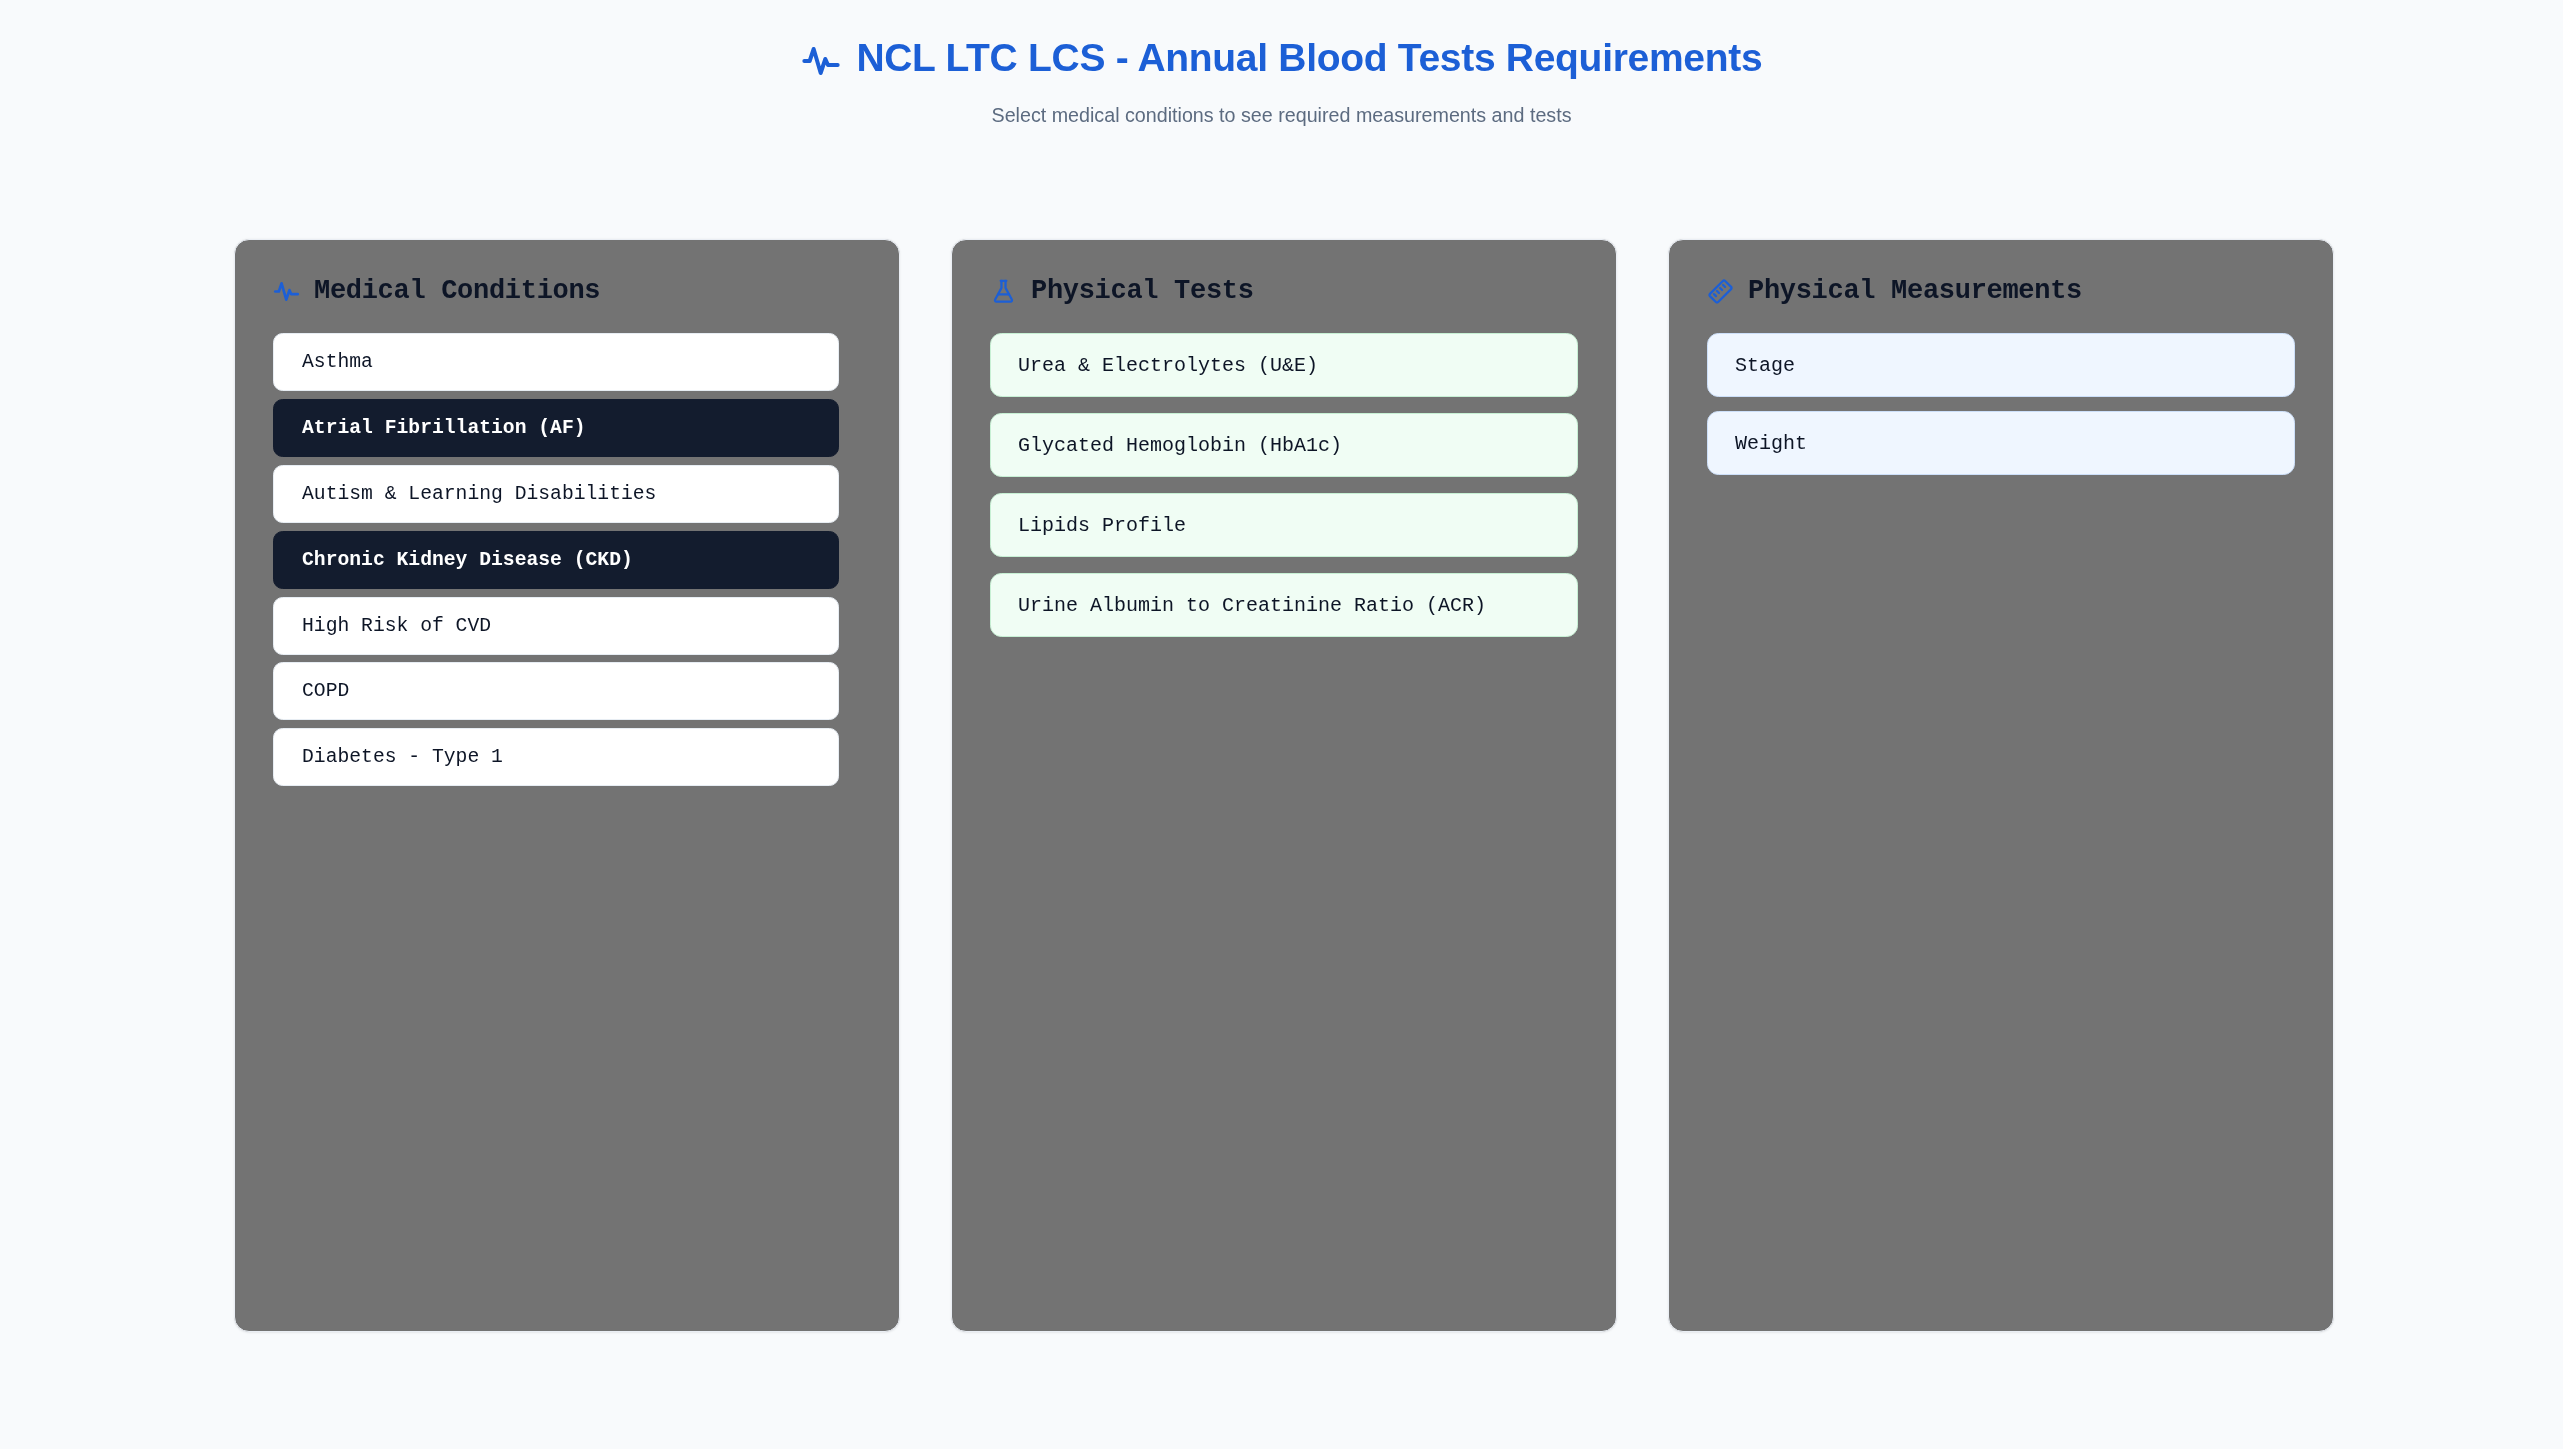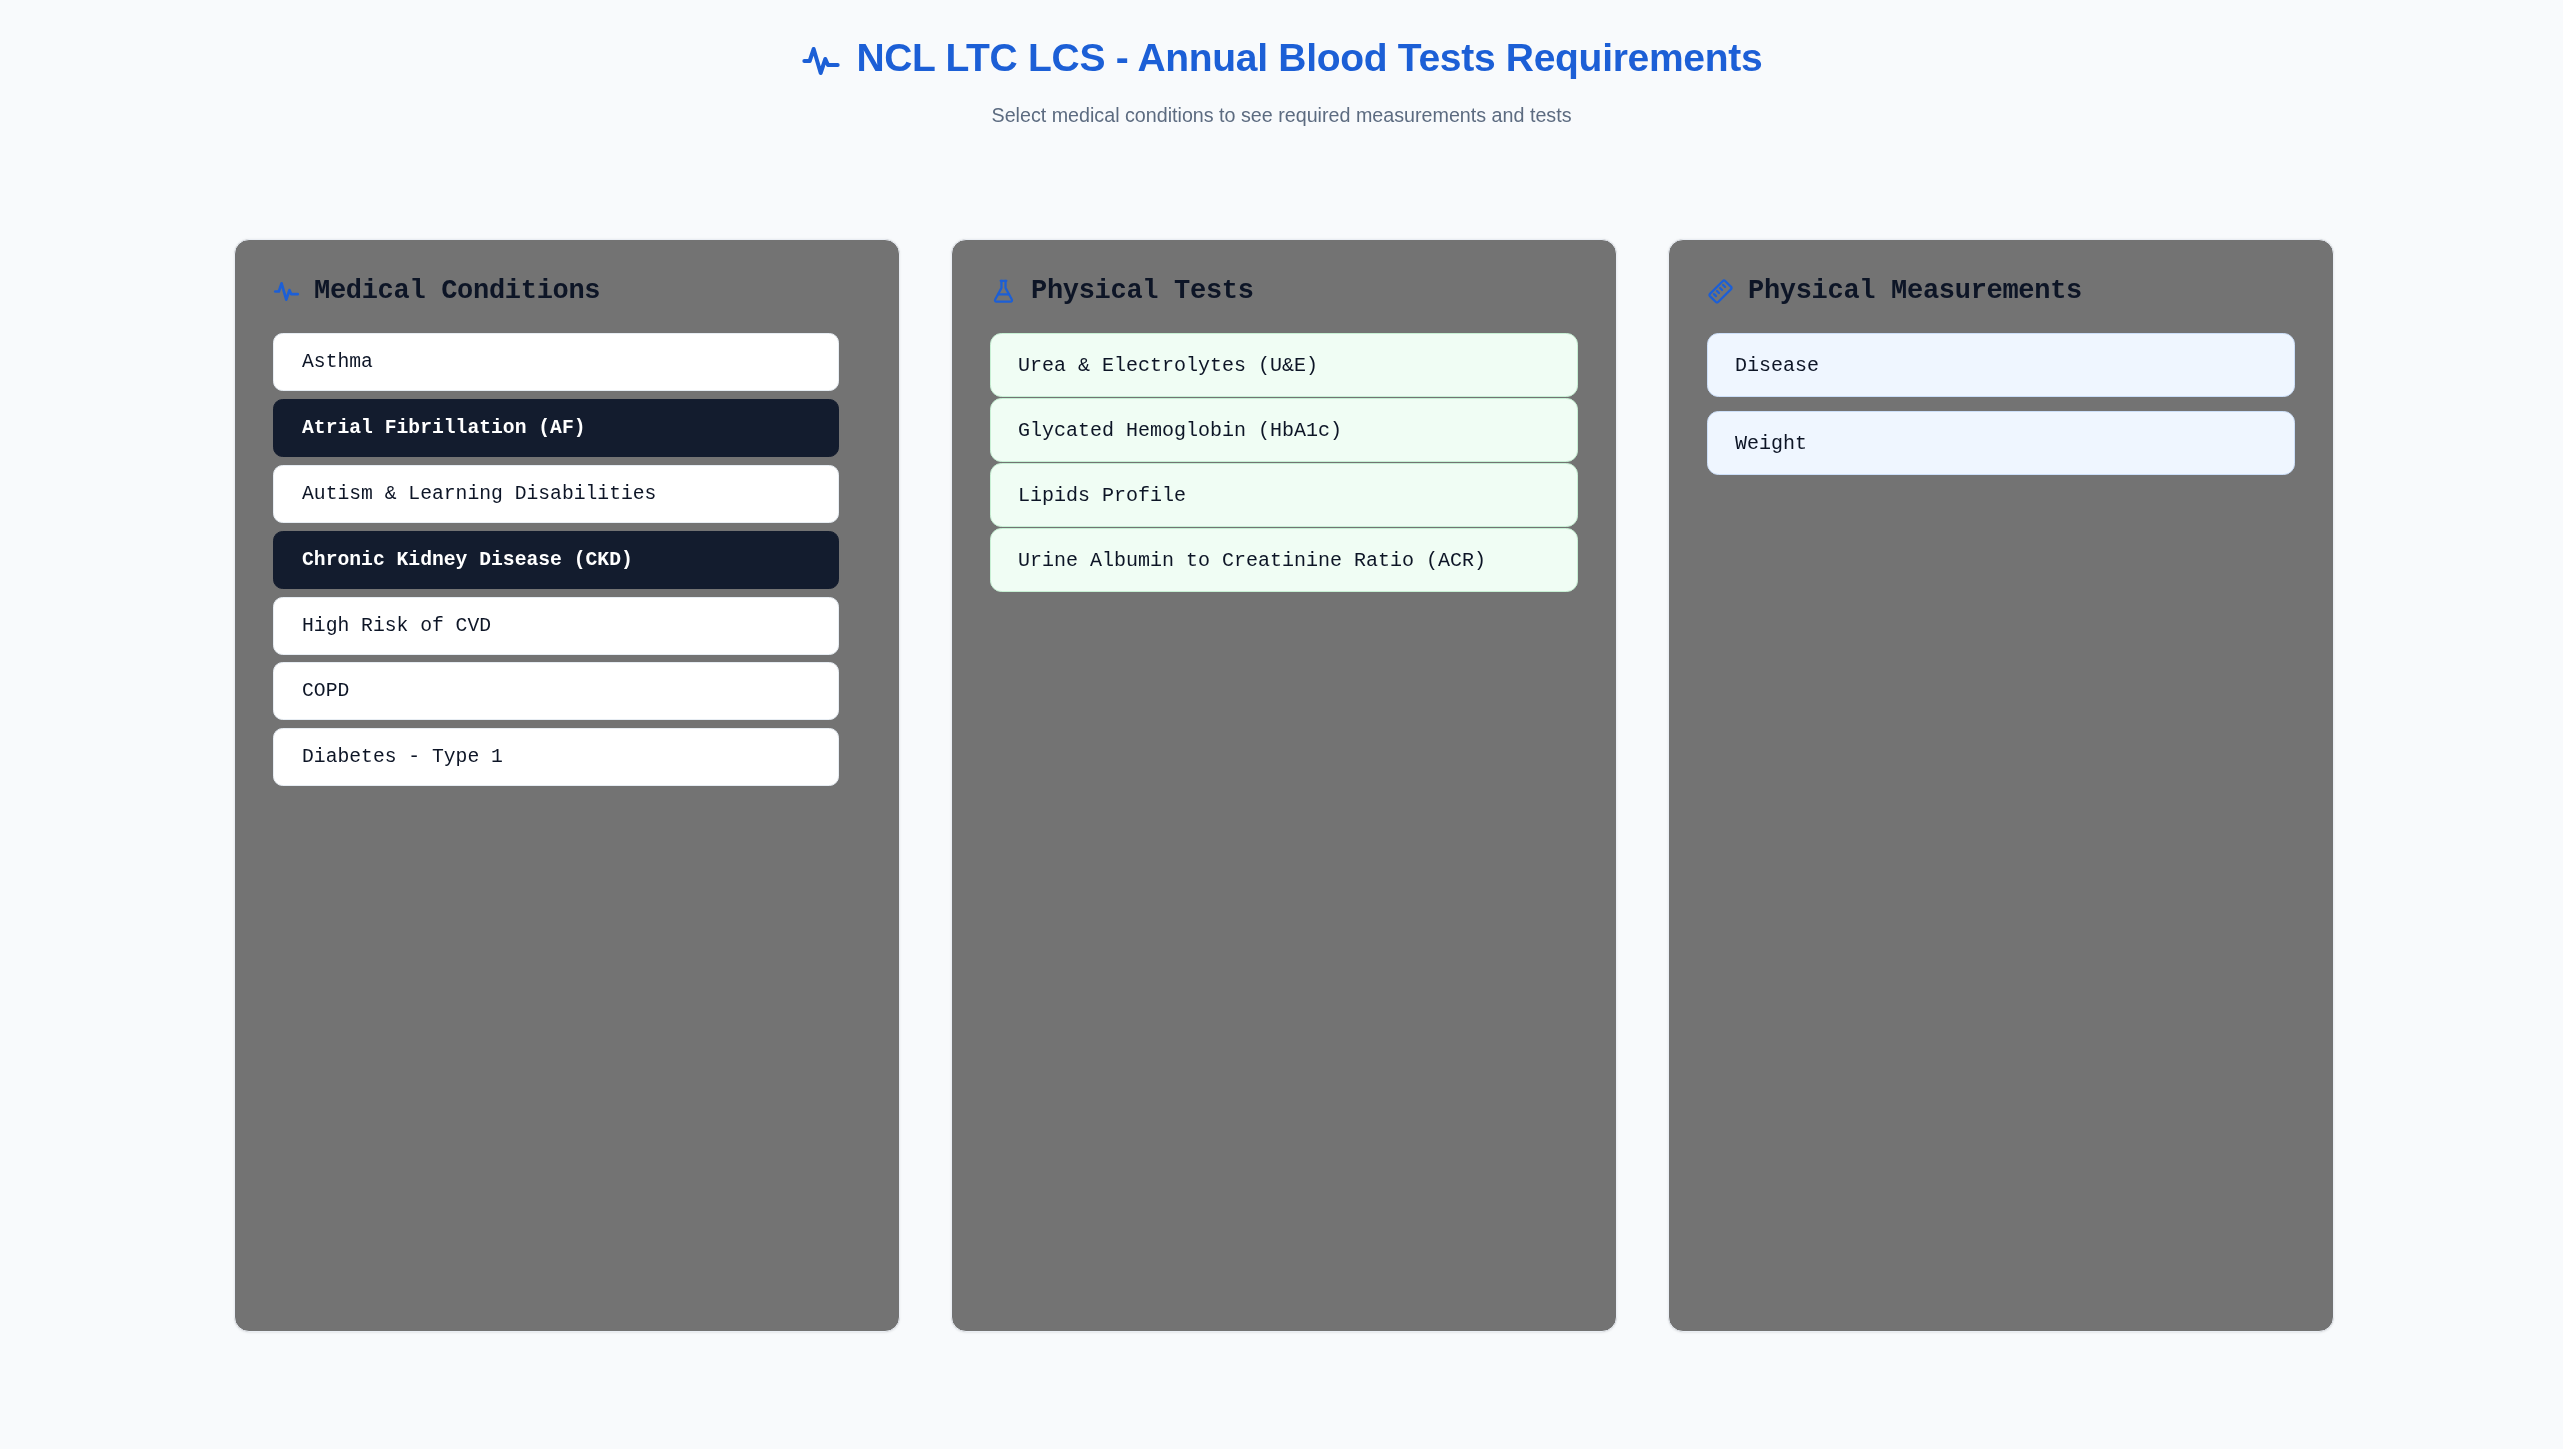--- a/index.html
+++ b/index.html
@@ -68,21 +68,21 @@
     white-space: nowrap;
   }
   .cond-item.selected {
     background: #131c2e;
     border-color: #131c2e;
     color: #ffffff;
     font-weight: bold;
   }
 
   
-  .test-list { gap: 1px; width: 588px; }
+  .test-list { gap: 16px; width: 588px; }
   .test-item {
     height: 64px; min-height: 64px;
     display: flex; align-items: center;
     padding: 0 27px;
     border-radius: 11.4px;
     font-size: 20px; color: #0d1526;
     background: #f0fdf4;
     border: 0.9px solid #c7f0d4;
     cursor: pointer; white-space: nowrap;
   }
@@ -165,20 +165,20 @@
             <path d="M16.1 2.6l5.3 5.3a1.4 1.4 0 0 1 0 2L9.9 21.4a1.4 1.4 0 0 1-2 0l-5.3-5.3a1.4 1.4 0 0 1 0-2L14.1 2.6a1.4 1.4 0 0 1 2 0z"></path>
             <path d="M14.3 6.2l1.8 1.8"></path>
             <path d="M11.6 8.9l1.8 1.8"></path>
             <path d="M8.9 11.6l1.8 1.8"></path>
             <path d="M6.2 14.3l1.8 1.8"></path>
           </svg>
         </span>
         <h2 class="panel-title">Physical Measurements</h2>
       </div>
       <div class="list meas-list">
-        <div class="meas-item">Disease</div>
+        <div class="meas-item">Stage</div>
         <div class="meas-item">Weight</div>
       </div>
     </section>
 
   </div>
 </div>
 
 
 </body></html>

